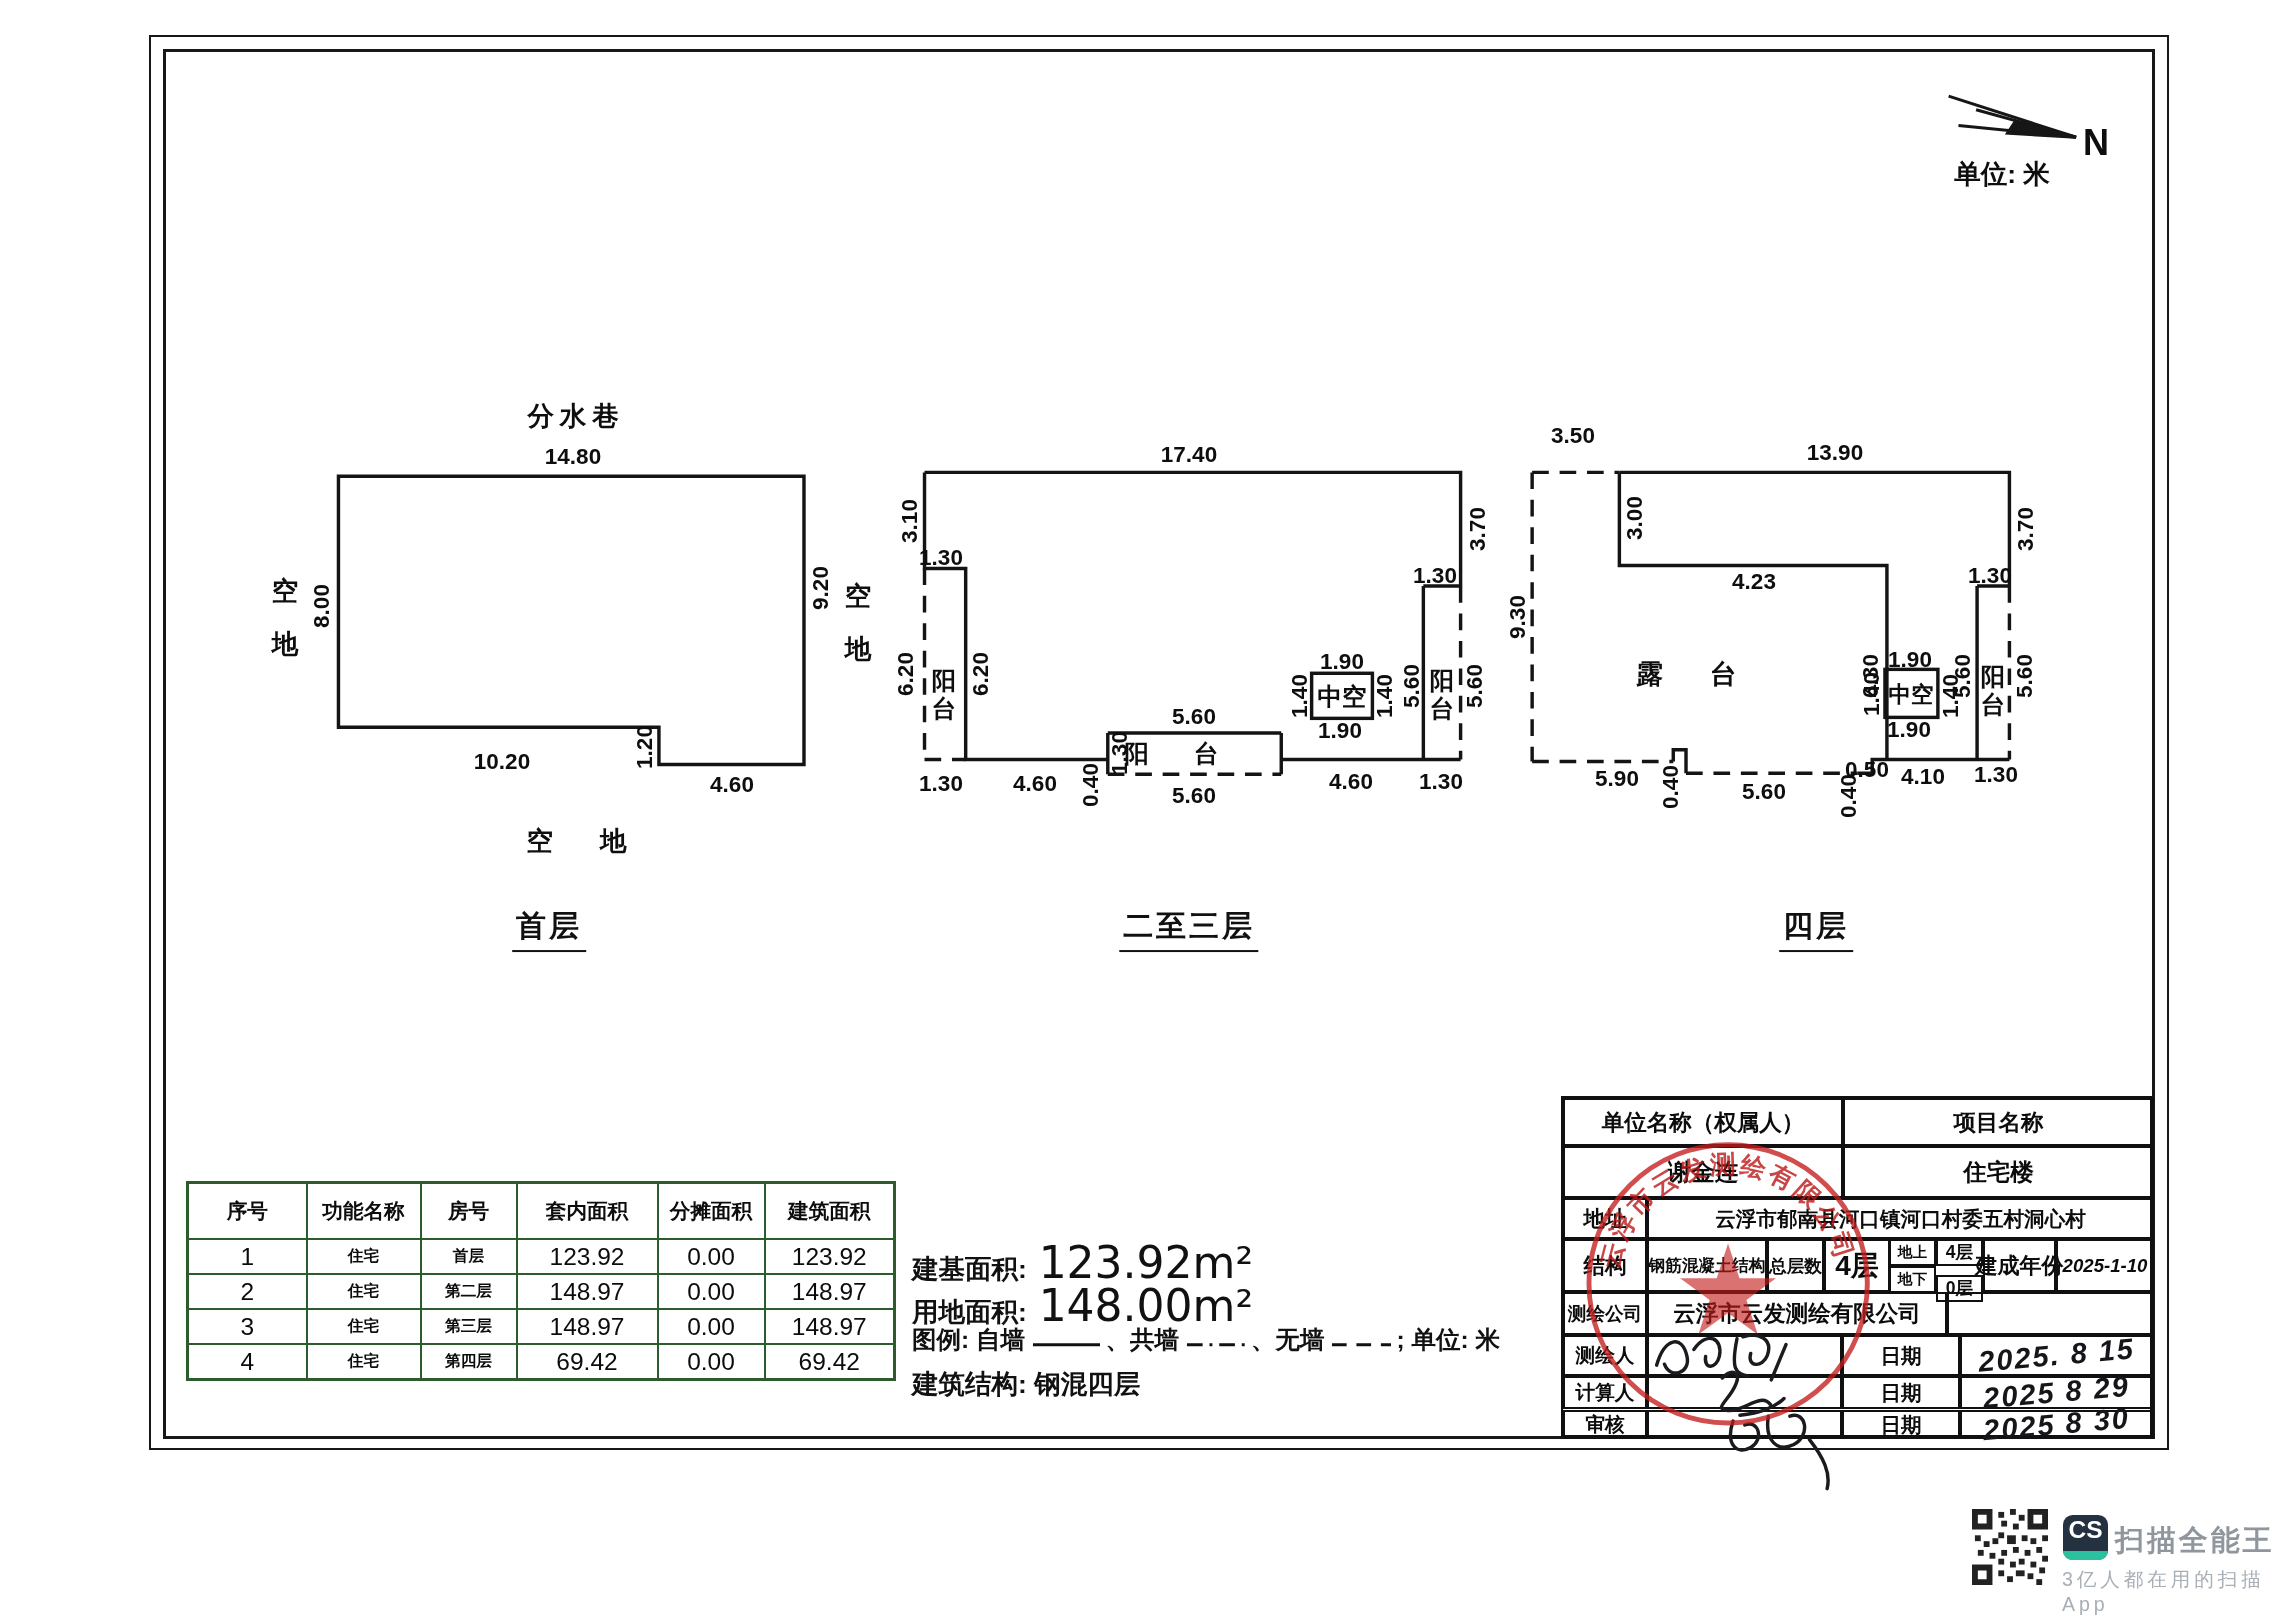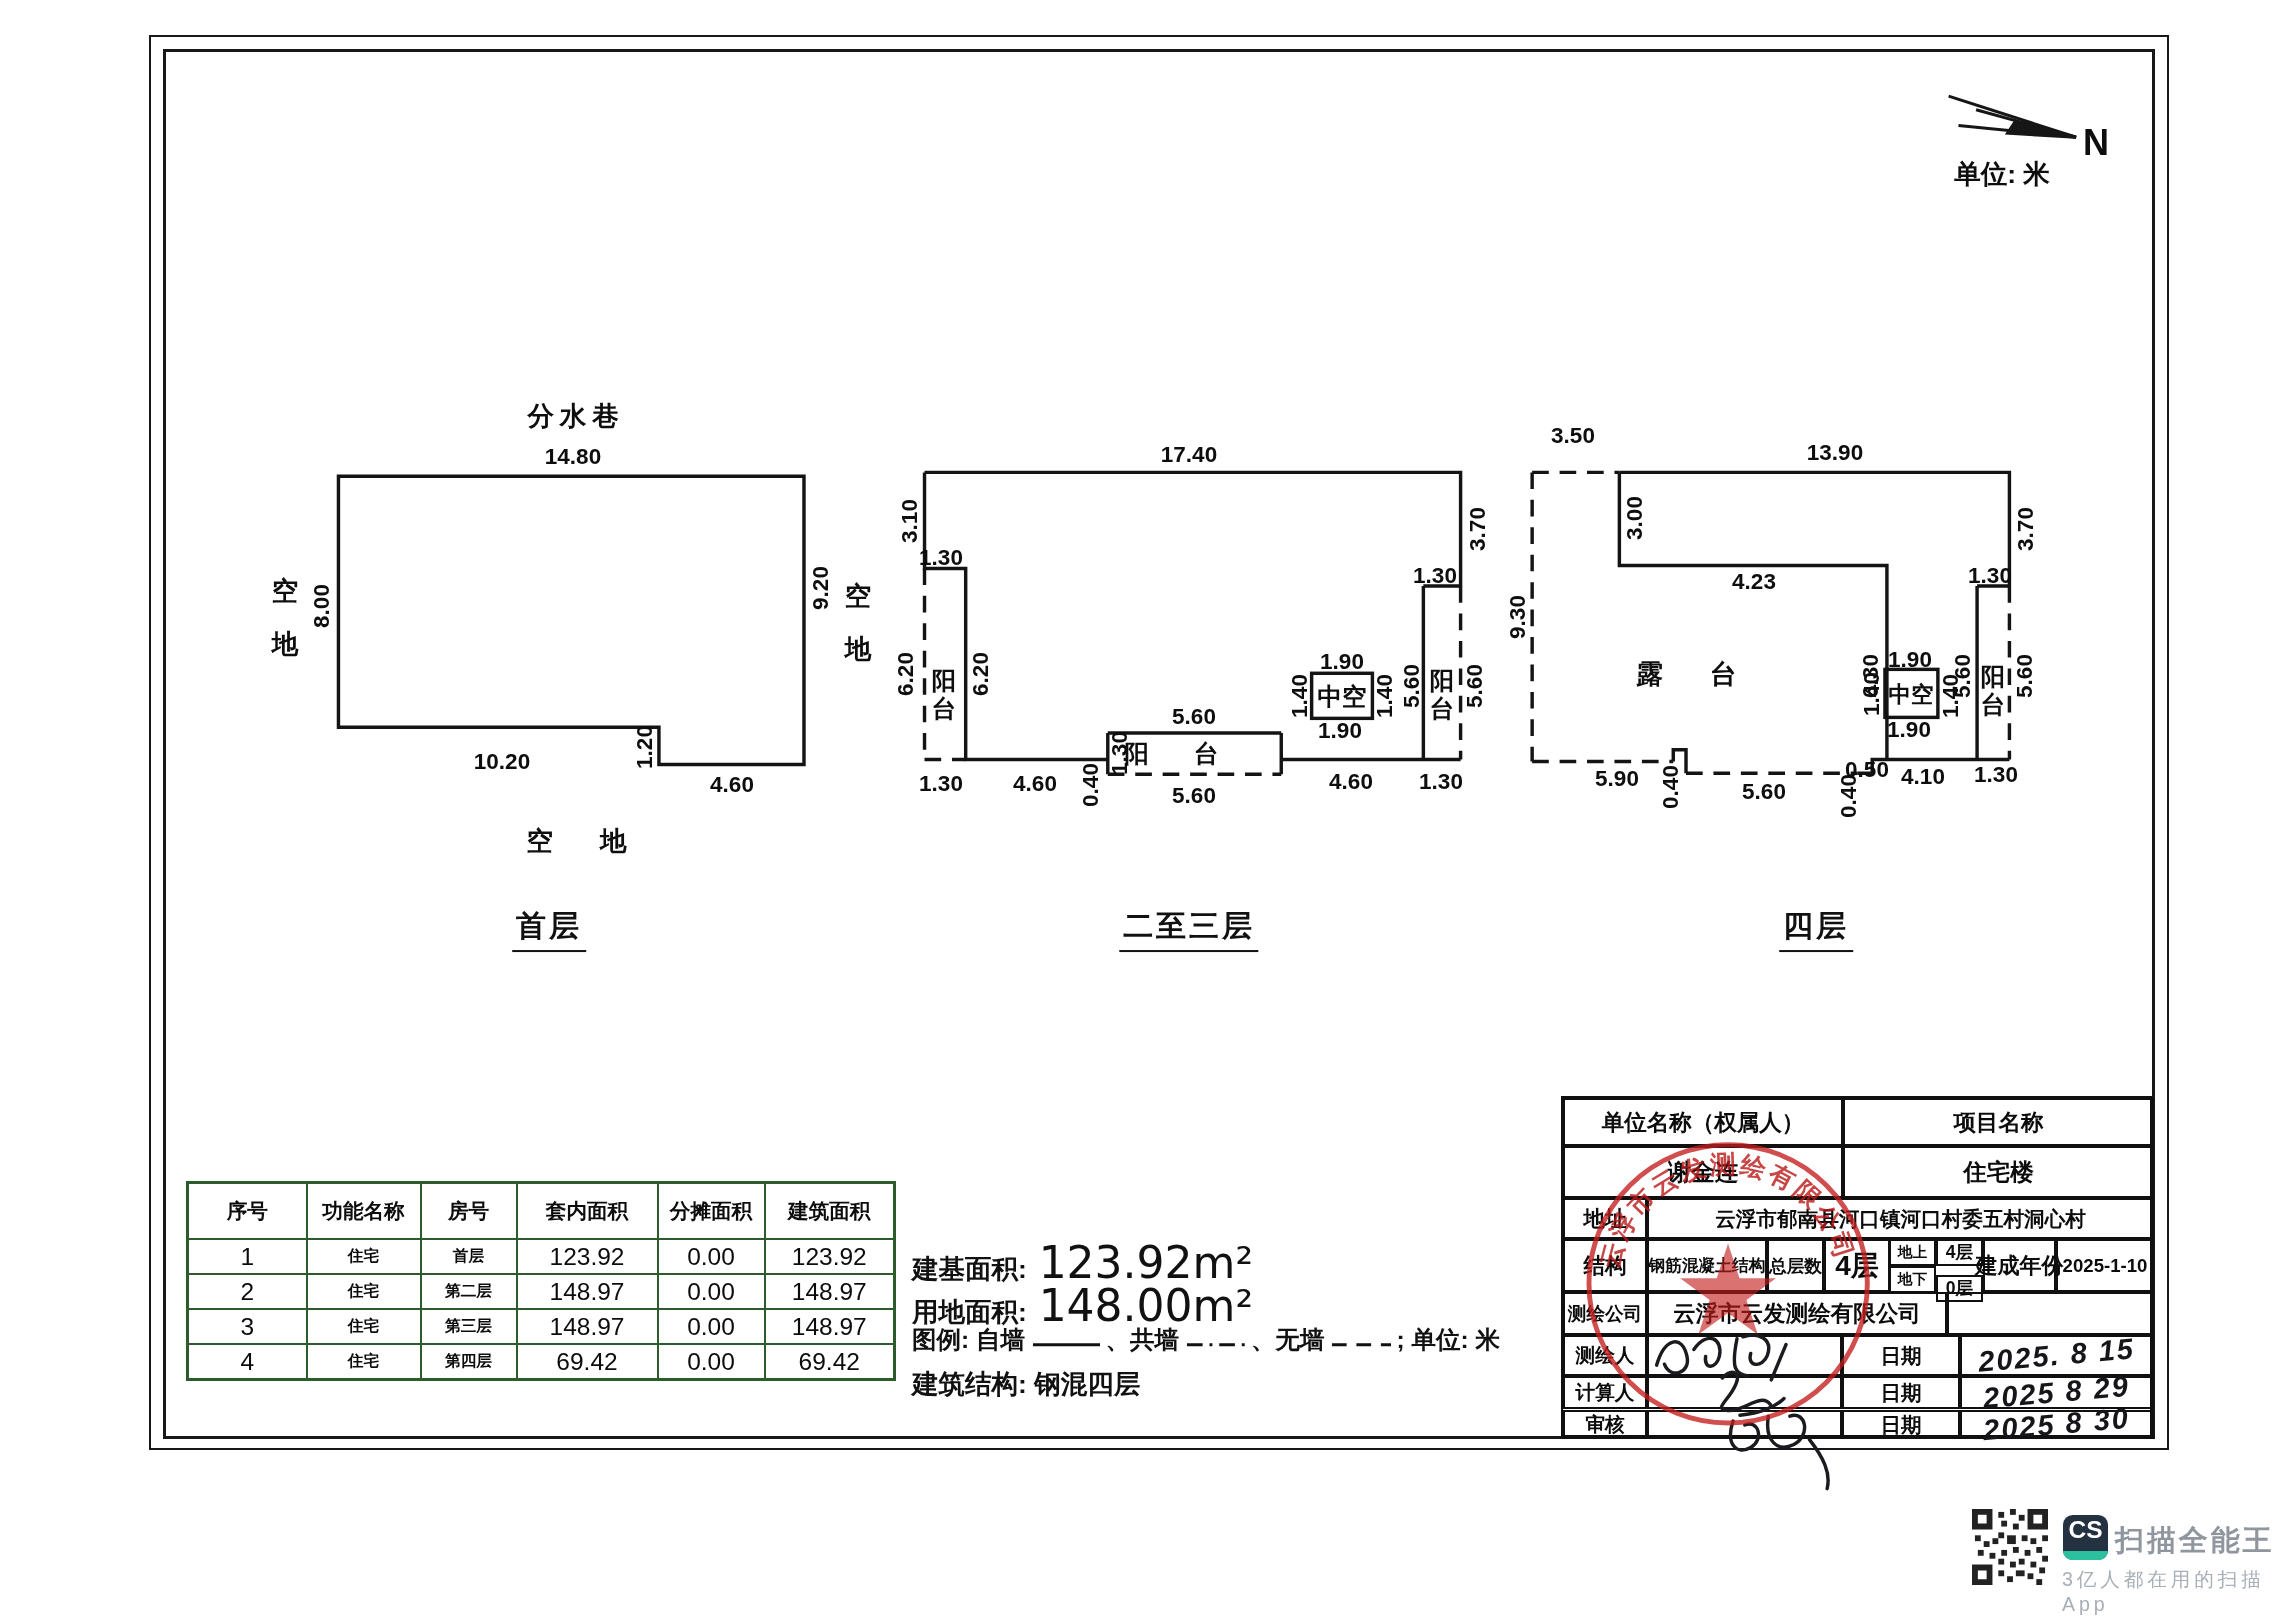--- a/index.html
+++ b/index.html
@@ -277,21 +277,21 @@
 
     <div class="tbc" style="left:0;top:141px;width:84px;height:53px;font-size:21.6px;">结构</div>
     <div class="tbc" style="left:84px;top:141px;width:120px;height:53px;font-size:16.7px;">钢筋混凝土结构</div>
     <div class="tbc" style="left:204px;top:141px;width:57px;height:53px;font-size:17.6px;">总层数</div>
     <div class="tbc" style="left:261px;top:141px;width:66px;height:53px;font-size:28px;">4层</div>
     <div class="tbc" style="left:326px;top:141px;width:47px;height:26.5px;font-size:14.7px;">地上</div>
     <div class="tbc" style="left:373px;top:141px;width:47px;height:26.5px;font-size:17.6px;">4层</div>
     <div class="tbc" style="left:326px;top:168px;width:47px;height:26.5px;font-size:14.7px;">地下</div>
     <div class="tbc" style="left:373px;top:177px;width:47px;height:26.5px;font-size:17.6px;">0层</div>
     <div class="tbc" style="left:420px;top:141px;width:73px;height:53px;font-size:22px;">建成年份</div>
-    <div class="tbc" style="left:493px;top:141px;width:98px;height:53px;font-size:18.6px;">2025-1-10</div>
+    <div class="tbc" style="left:493px;top:141px;width:98px;height:53px;font-size:18.6px;font-style:italic;">2025-1-10</div>
 
     <div class="tbc" style="left:0;top:194px;width:84px;height:43px;font-size:18.6px;">测绘公司</div>
     <div class="tbc" style="left:84px;top:194px;width:300px;height:43px;font-size:22.5px;">云浮市云发测绘有限公司</div>
     <div class="tbc" style="left:384px;top:194px;width:207px;height:43px;"></div>
 
     <div class="tbc" style="left:0;top:237px;width:84px;height:41px;font-size:19.6px;">测绘人</div>
     <div class="tbc" style="left:84px;top:237px;width:195px;height:41px;"></div>
     <div class="tbc" style="left:279px;top:237px;width:118px;height:41px;font-size:20.6px;">日期</div>
     <div class="tbc" style="left:397px;top:237px;width:194px;height:41px;">
       <span class="hand">2025. 8 15</span>

